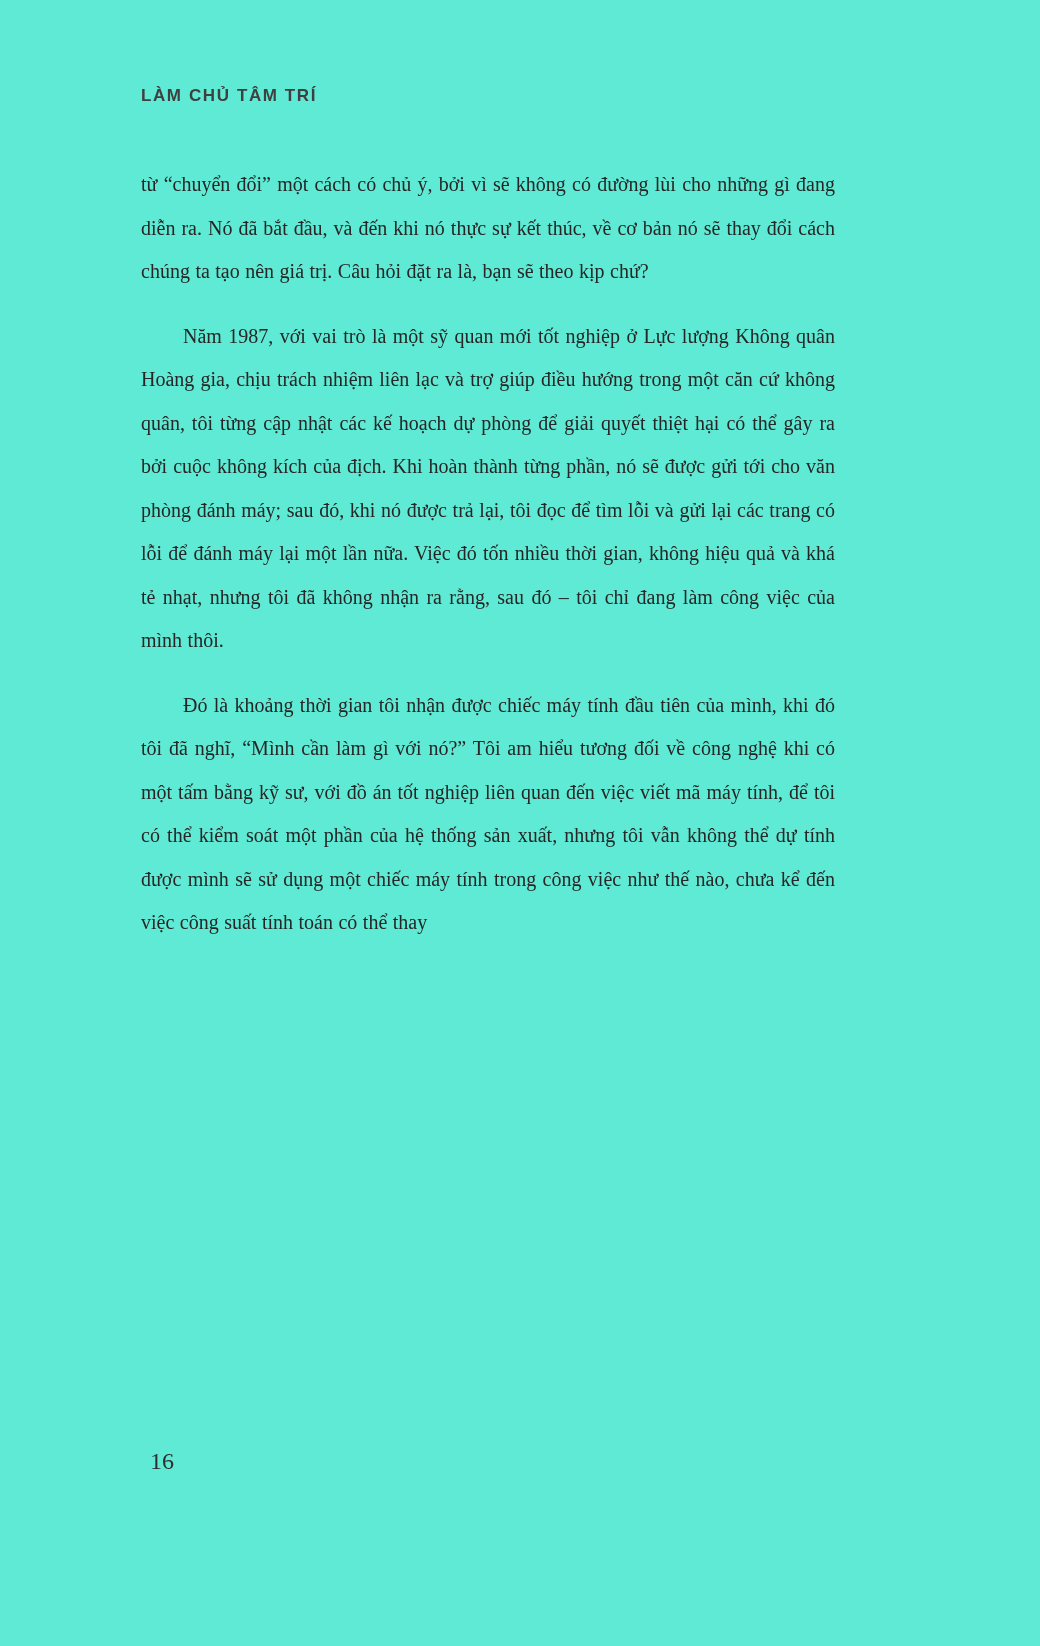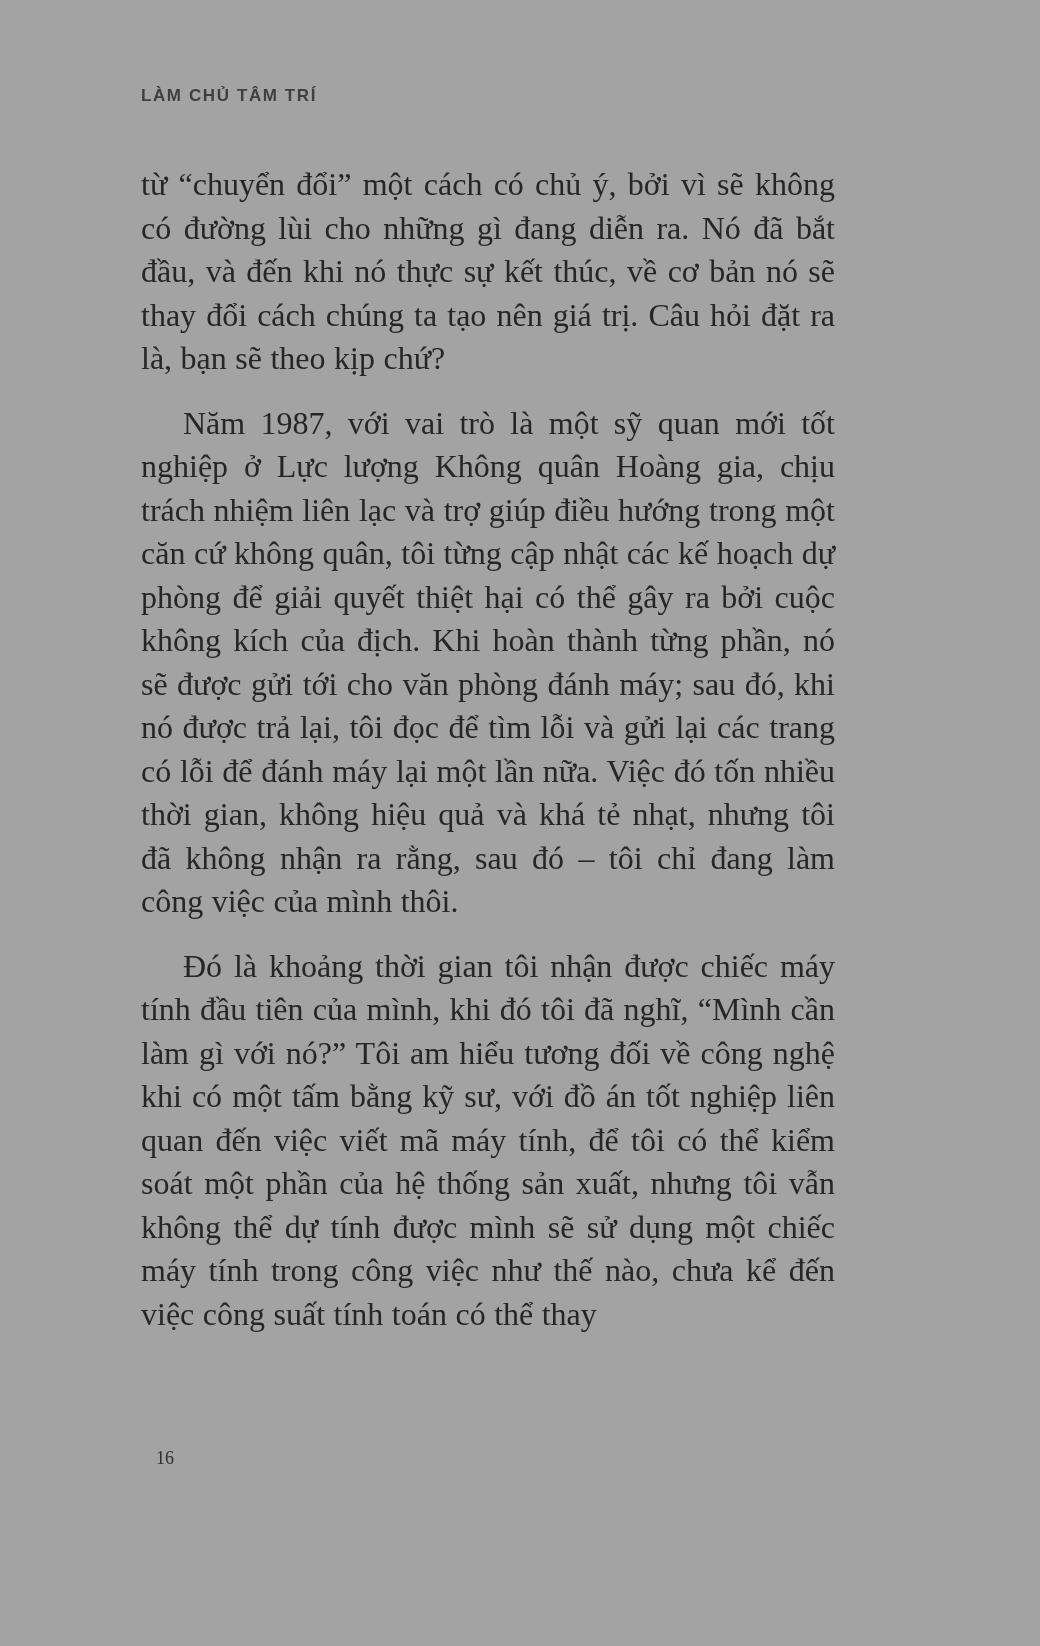--- a/index.html
+++ b/index.html
@@ -5,21 +5,21 @@
   * { margin: 0; padding: 0; box-sizing: border-box; }
 
   html, body {
     background: #ffffff;
   }
 
   .sheet {
     position: relative;
     width: 1040px;
     height: 1646px;
-    background: #a3a3a3;
+    background: #5eead4;
     overflow: hidden;
     font-family: "Liberation Serif", "DejaVu Serif", serif;
     color: #262626;
   }
 
   .running-header {
     position: absolute;
     top: 86px;
     left: 141px;
     font-family: "Liberation Sans", "DejaVu Sans", sans-serif;
@@ -30,38 +30,38 @@
   }
 
   .text-column {
     position: absolute;
     top: 163px;
     left: 141px;
     width: 694px;
   }
 
   .text-column p {
-    font-size: 32px;
+    font-size: 20px;
     line-height: 43.5px;
     text-align: justify;
     color: #262626;
     margin-bottom: 17px;
     word-spacing: 0.5px;
   }
 
   .text-column p.indented {
     text-indent: 42px;
     margin-top: 21px;
   }
 
   .page-number {
     position: absolute;
     top: 1448px;
-    left: 156px;
-    font-size: 18px;
+    left: 150px;
+    font-size: 24px;
     color: #2e2e2e;
     font-family: "Liberation Serif", "DejaVu Serif", serif;
   }
 </style>
 </head>
 <body>
 
 <div class="sheet">
 
   <div class="running-header">LÀM CHỦ TÂM TRÍ</div>

